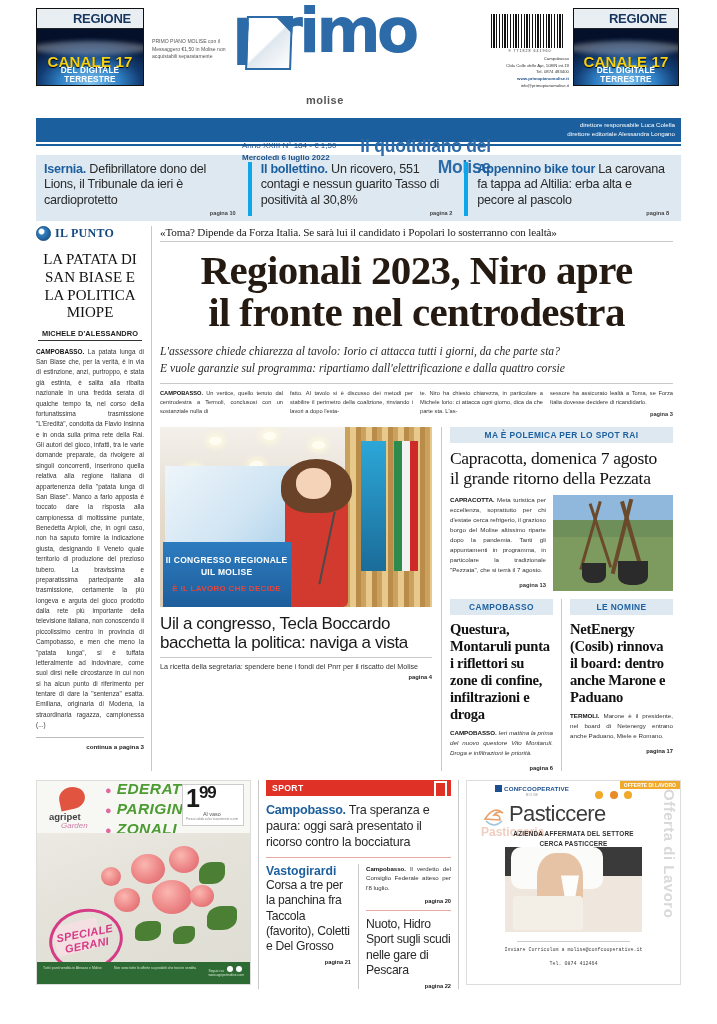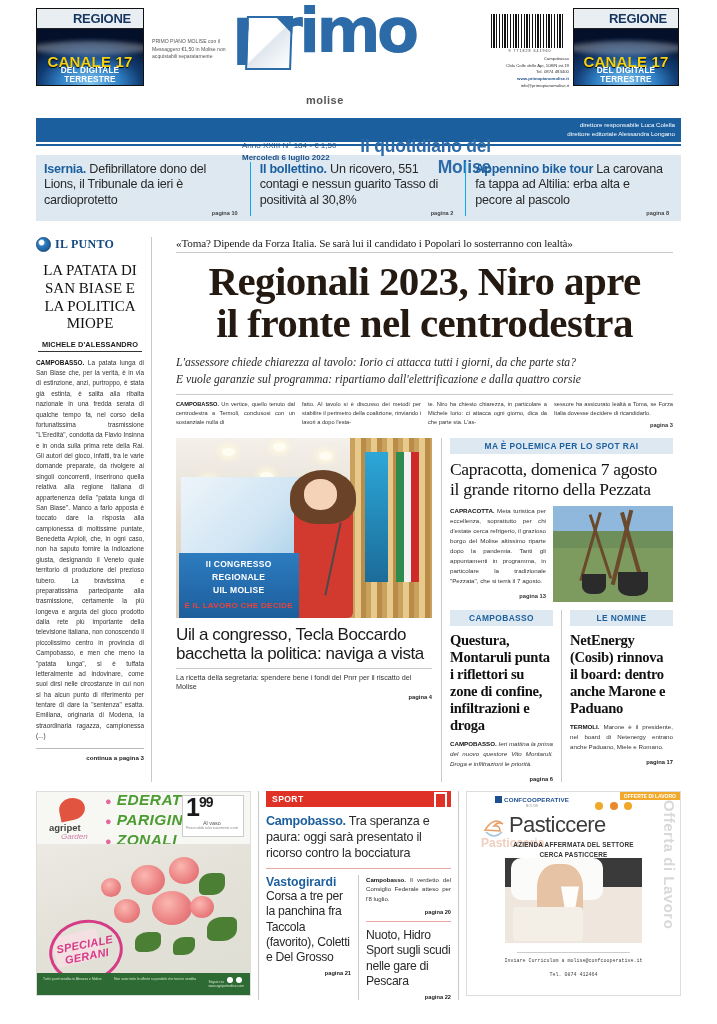--- a/index.html
+++ b/index.html
@@ -102,29 +102,29 @@
   }
   .issue .bold { font-weight:bold; }
   .masthead-rule { border-bottom:2px solid #1b5f9e; margin-top:2px; }
 
   
   .teasers {
     display:flex; gap:8px; background:#dde8f1; padding:7px 8px 5px 8px;
     margin-top:9px;
   }
   .teaser { flex:1 1 0; position:relative; padding-right:4px; }
-  .teaser + .teaser { border-left:1px solid #0ea5e9; padding-left:9px; }
+  .teaser + .teaser { border-left:4px solid #0ea5e9; padding-left:9px; }
   .teaser-text {
     font-size:12.6px; line-height:1.23; color:#2a2a2a; letter-spacing:-.25px;
   }
   .teaser-text b { color:#1b5f9e; }
   .pagina { font-size:5.6px; font-weight:bold; color:#444; text-align:right; margin-top:2px; }
 
   
-  .main { display:flex; margin-top:16px;gap:16px; }
+  .main { display:flex; margin-top:5px; }
   .col-left { width:116px; flex:0 0 auto; padding-right:7px; border-right:1px solid #c9c9c9; }
   .col-center { flex:1 1 auto; padding:0 8px; }
 
   .ilpunto { display:flex; align-items:center; gap:4px; padding-bottom:4px; }
   .ilpunto-dot {
     width:15px; height:15px; border-radius:50%;
     background:radial-gradient(circle at 35% 35%, #ffffff 0 18%, #2f7ec0 30%, #14497f 100%);
     border:1px solid #14497f;
   }
   .ilpunto-label { font-size:12px; font-weight:bold; color:#14497f; letter-spacing:.3px;
@@ -254,21 +254,21 @@
   .ag-logo { position:absolute; left:22px; top:6px; width:26px; height:22px;
     background:#e1543f; border-radius:50% 50% 50% 0; transform:rotate(-12deg); }
   .ag-name { position:absolute; left:12px; top:30px; font-size:9.5px; color:#444; font-weight:bold; }
   .ag-golden { position:absolute; left:24px; top:40px; font-size:8px; color:#cf7fa8; font-style:italic; }
   .ag-list { position:absolute; left:68px; top:-2px; color:#4d9b33;
     font-size:15.5px; font-weight:bold; font-style:italic; line-height:1.28; letter-spacing:.4px; }
   .ag-list .dot { color:#e06aa0; font-size:11px; }
   .ag-price { position:absolute; right:6px; top:3px; width:62px; height:42px;
     background:#fff; border:1px solid #ccc; }
   .ag-price .num { font-size:25px; font-weight:bold; line-height:.95; padding-left:3px; letter-spacing:-1px;}
-  .ag-price .num sup { font-size:14px; vertical-align:super; }
+  .ag-price .num sup { font-size:17px; vertical-align:super; }
   .ag-price .al { font-size:5.4px; color:#555; padding-left:20px; }
   .ag-price .fine { font-size:3px; color:#888; padding-left:3px; }
   .ag-img { position:absolute; left:0; right:0; top:52px; bottom:22px;
     background:linear-gradient(160deg,#eceae3 0%,#e4e2d9 40%,#dfded4 100%); overflow:hidden; }
   .fl { position:absolute; border-radius:50%; background:radial-gradient(circle at 40% 35%,#fbb7b1,#ea7f80 60%,#d8606a); }
   .lf { position:absolute; border-radius:50% 20% 50% 20%; background:#4b7f34; }
   .ag-badge { position:absolute; left:12px; top:76px; width:74px; height:62px;
     border:3px solid #d63b86; border-radius:50%; transform:rotate(-11deg); }
   .ag-badge span { position:absolute; inset:0; display:flex; flex-direction:column;
     align-items:center; justify-content:center; color:#d63b86; font-size:11px;

